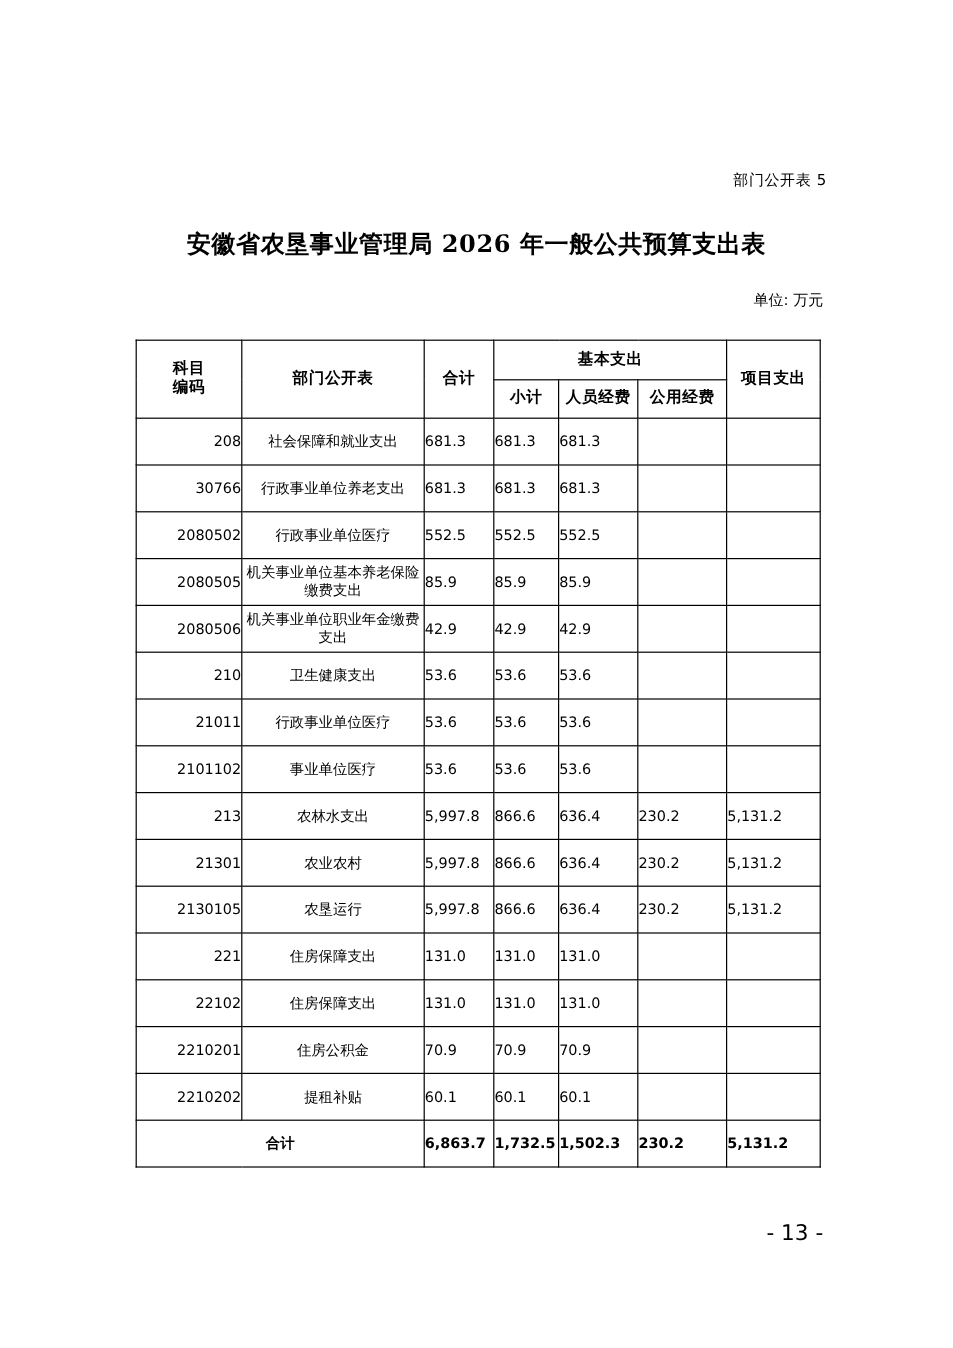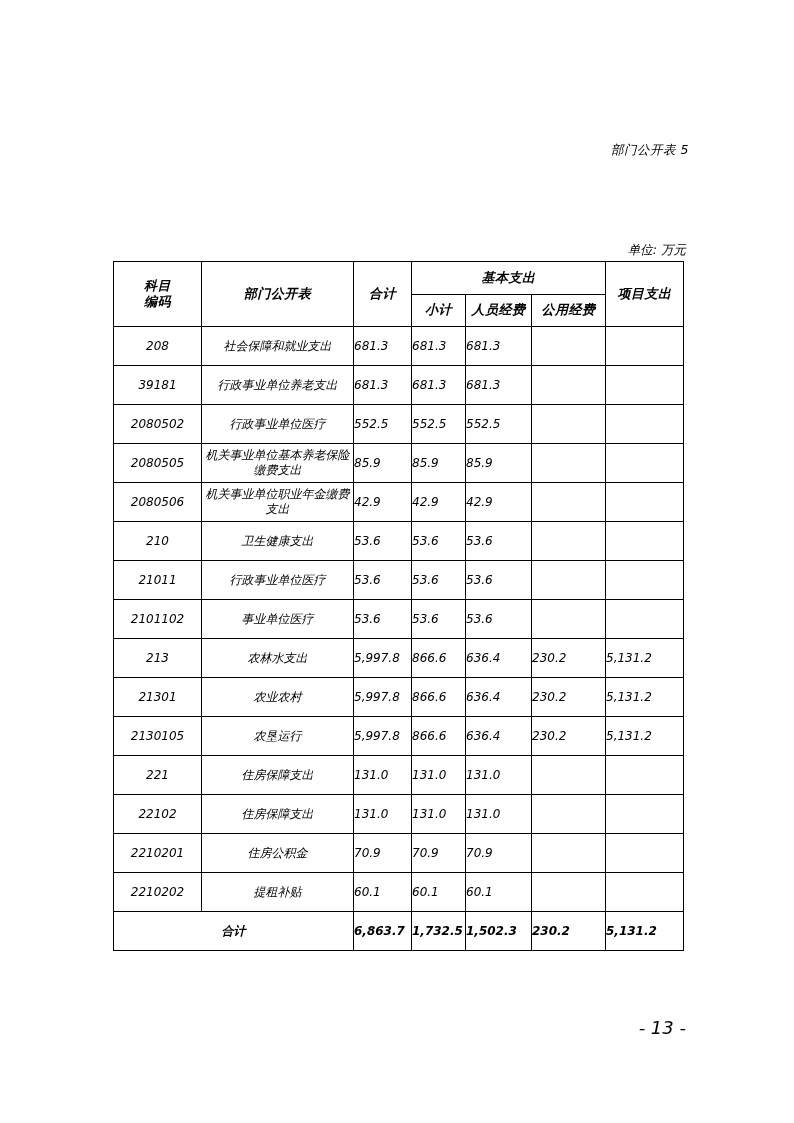--- a/index.html
+++ b/index.html
@@ -13,21 +13,20 @@
     font-family: "Liberation Serif", "DejaVu Serif", serif;
     color: #000000;
     position: relative;
     overflow: hidden;
   }
   .page {
     position: relative;
     width: 794px;
     height: 1123px;
     box-sizing: border-box;
-    font-style: italic;
   }
   .header-tag {
     position: absolute;
     top: 142px;
     right: 105px;
     font-family: "DejaVu Sans", "Liberation Sans", sans-serif;
     font-size: 12.5px;
     letter-spacing: 0.5px;
     color: #000;
   }
@@ -44,21 +43,21 @@
   }
   .unit-note {
     position: absolute;
     top: 242px;
     right: 108px;
     font-family: "DejaVu Sans", "Liberation Sans", sans-serif;
     font-size: 12.5px;
   }
   .table-wrap {
     position: absolute;
-    top: 261px;
+    top: 283px;
     left: 113px;
     width: 570px;
   }
   table.budget {
     border-collapse: collapse;
     width: 570px;
     table-layout: fixed;
     font-family: "DejaVu Sans", "Liberation Sans", sans-serif;
   }
   table.budget th, table.budget td {
@@ -71,21 +70,21 @@
   table.budget th {
     font-weight: bold;
     text-align: center;
     font-size: 13px;
     letter-spacing: 0.5px;
   }
   .th-code { height: 64px; }
   .th-code .l1 { display: block; }
   .th-code .l2 { display: block; margin-top: 0; }
   td.code {
-    text-align: center;
+    text-align: right;
     height: 38px;
     white-space: nowrap;
   }
   td.name {
     text-align: center;
     height: 38px;
   }
   td.num {
     text-align: left;
     padding-right: 6px;
@@ -115,20 +114,21 @@
   .nm2 { }
   .two-line { font-size: 11.5px; line-height: 1.3; margin-top: 28px; }
 </style>
 </head>
 <body>
 
 <div class="page">
 
   <div class="header-tag">部门公开表 5</div>
 
+  <div class="doc-title">安徽省农垦事业管理局 2026 年一般公共预算支出表</div>
 
   <div class="unit-note">单位: 万元</div>
 
   <div class="table-wrap">
     <table class="budget">
       <colgroup>
         <col style="width:88px">
         <col style="width:152px">
         <col style="width:58px">
         <col style="width:54px">
@@ -157,21 +157,21 @@
           <tr>
             <td class="code ind0">208</td>
             <td class="name nm0">社会保障和就业支出</td>
             <td class="num">681.3</td>
             <td class="num">681.3</td>
             <td class="num">681.3</td>
             <td class="empty"></td>
             <td class="empty"></td>
           </tr>
           <tr>
-            <td class="code ind1">39181</td>
+            <td class="code ind1">30766</td>
             <td class="name nm1 two-line">行政事业单位养老支出</td>
             <td class="num">681.3</td>
             <td class="num">681.3</td>
             <td class="num">681.3</td>
             <td class="empty"></td>
             <td class="empty"></td>
           </tr>
           <tr>
             <td class="code ind2">2080502</td>
             <td class="name nm2">行政事业单位医疗</td>

